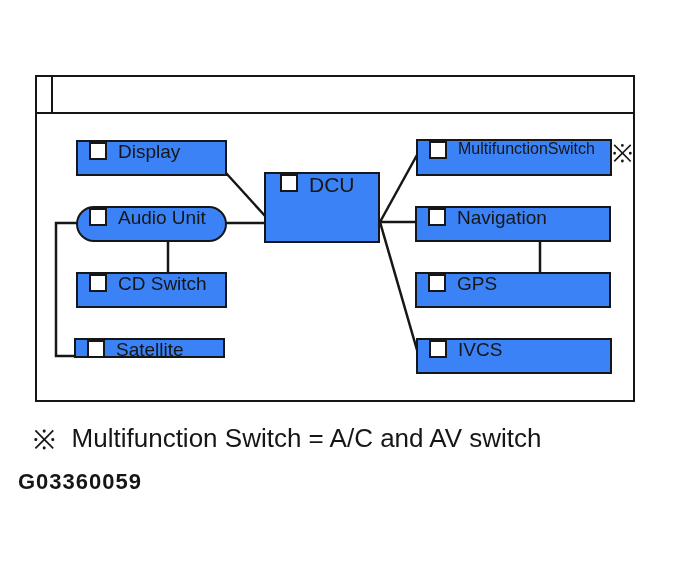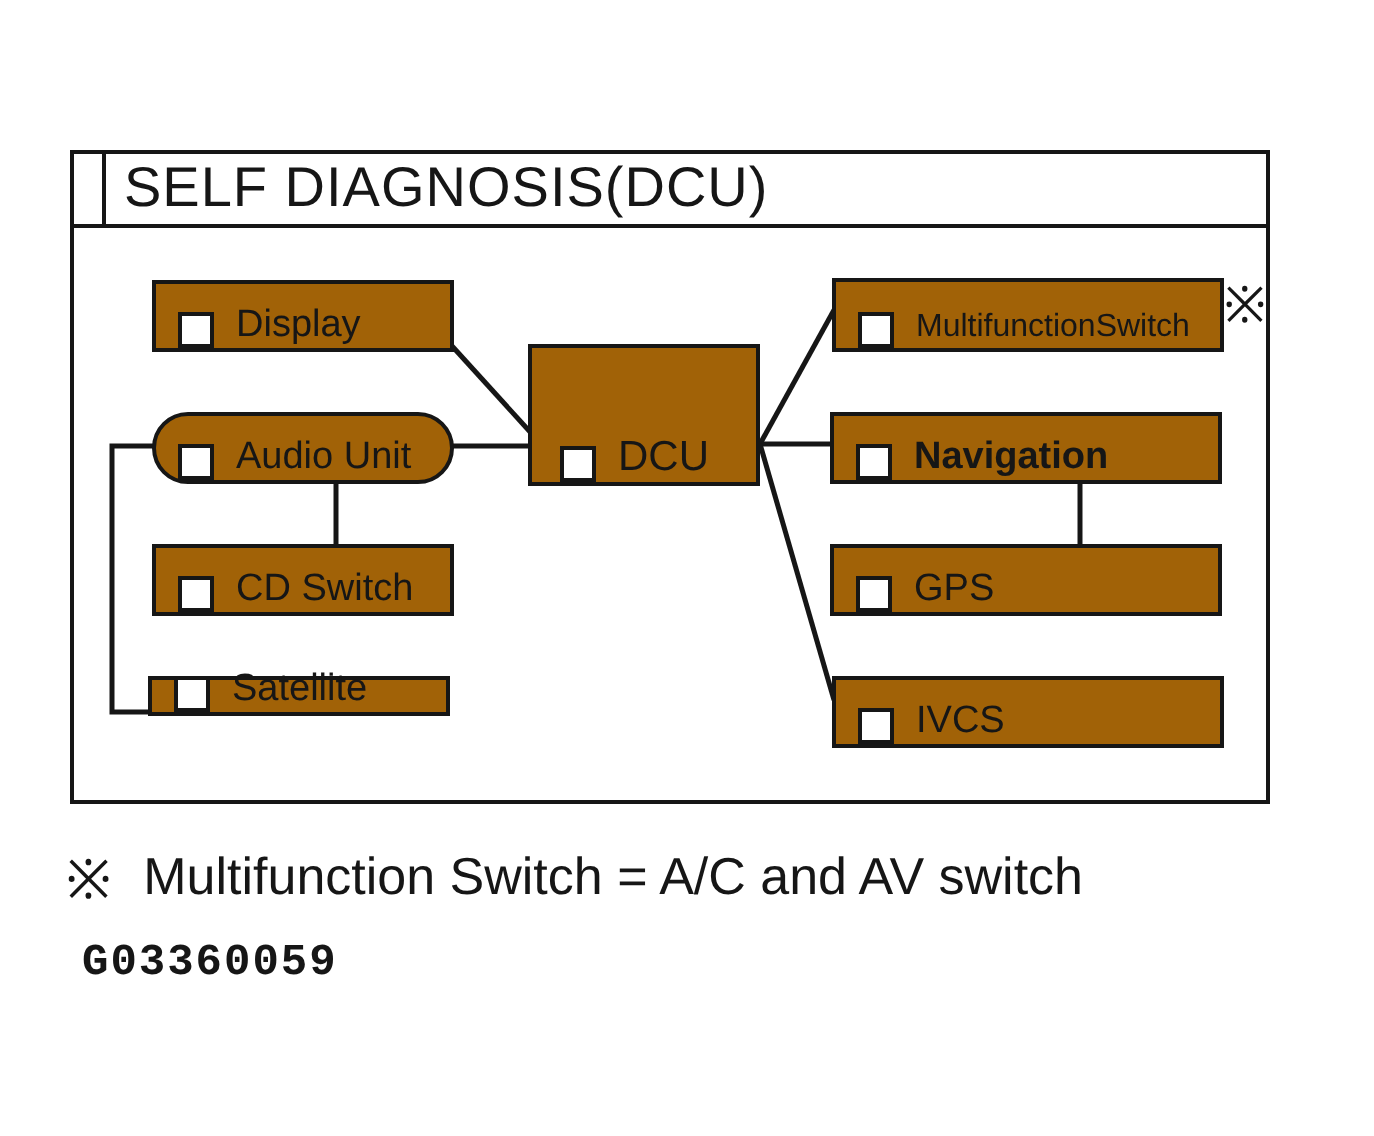--- a/index.html
+++ b/index.html
@@ -56,23 +56,23 @@
     left: 0;
     top: 0;
     width: 687px;
     height: 568px;
     pointer-events: none;
   }
   .node {
     position: absolute;
     border: 2.5px solid #161616;
     box-sizing: border-box;
-    background: #a16207;
+    background: #3b82f6;
     display: flex;
-    align-items: flex-end;
+    align-items: flex-start;
     padding-left: 11px;
     white-space: nowrap;
   }
   .chk {
     width: 14px;
     height: 14px;
     border: 2.5px solid #161616;
     box-sizing: content-box;
     flex: 0 0 auto;
     margin-right: 11px;
@@ -100,26 +100,25 @@
     white-space: nowrap;
     display: flex;
     align-items: center;
   }
   .footnote .fn-marker {
     font-size: 27px;
     margin-right: 16px;
   }
   .figcode {
     position: absolute;
-    left: 41px;
+    left: 18px;
     top: 469px;
     font-size: 22px;
     font-weight: bold;
     letter-spacing: 1px;
-    font-family: Liberation Mono, monospace;
   }
 </style>
 </head>
 <body>
 
 <div class="canvas">
 
   <svg class="wires" viewBox="0 0 687 568" xmlns="http://www.w3.org/2000/svg">
     <g stroke="#161616" stroke-width="2.5" fill="none">
 
@@ -137,21 +136,20 @@
 
       <line x1="380" y1="222" x2="417" y2="350"></line>
 
       <line x1="540" y1="242" x2="540" y2="274"></line>
     </g>
   </svg>
 
   <div class="frame">
     <div class="titlebar">
       <div class="title-cell"></div>
-      <div class="title-text">SELF DIAGNOSIS(DCU)</div>
     </div>
   </div>
 
   <div class="node" style="left:76px; top:140px; width:151px; height:36px;">
     <span class="chk"></span>
     <span class="nlabel">Display</span>
   </div>
 
   <div class="node" style="left:76px; top:206px; width:151px; height:36px;border-radius:18px;">
     <span class="chk"></span>
@@ -172,21 +170,21 @@
     <span class="chk"></span>
     <span class="nlabel">DCU</span>
   </div>
 
   <div class="node node-mfs" style="left:416px; top:139px; width:196px; height:37px;">
     <span class="chk"></span>
     <span class="nlabel">MultifunctionSwitch</span>
   </div>
   <span class="refmark-box">※</span>
 
-  <div class="node" style="left:415px; top:206px; width:196px; height:36px;font-weight:bold;">
+  <div class="node" style="left:415px; top:206px; width:196px; height:36px;">
     <span class="chk"></span>
     <span class="nlabel">Navigation</span>
   </div>
 
   <div class="node" style="left:415px; top:272px; width:196px; height:36px;">
     <span class="chk"></span>
     <span class="nlabel">GPS</span>
   </div>
 
   <div class="node" style="left:416px; top:338px; width:196px; height:36px;">

